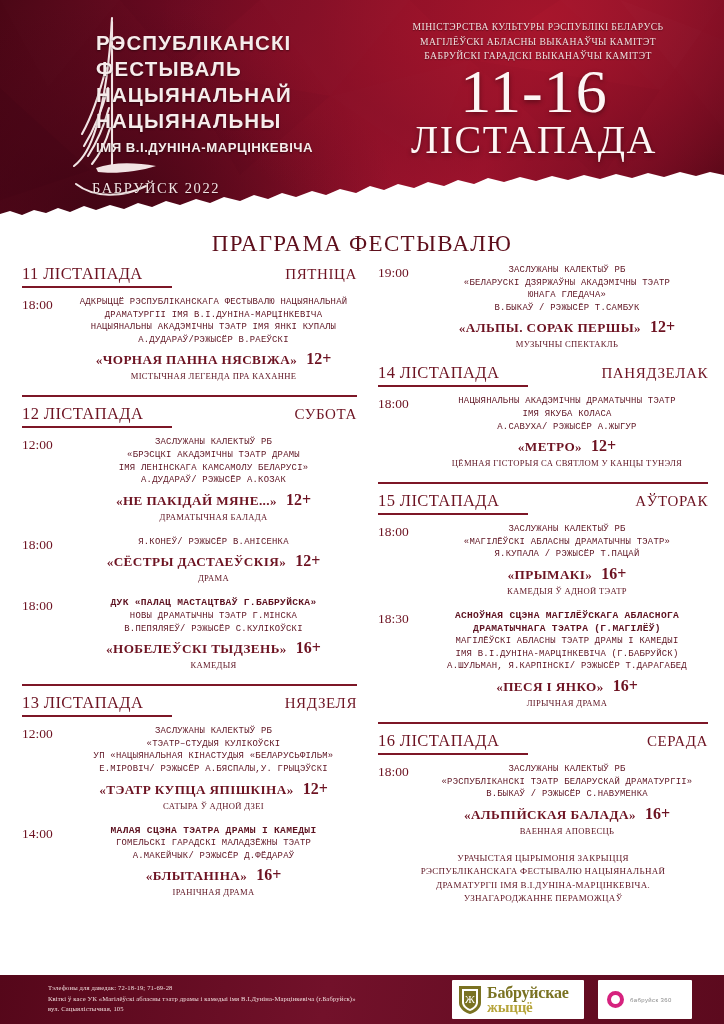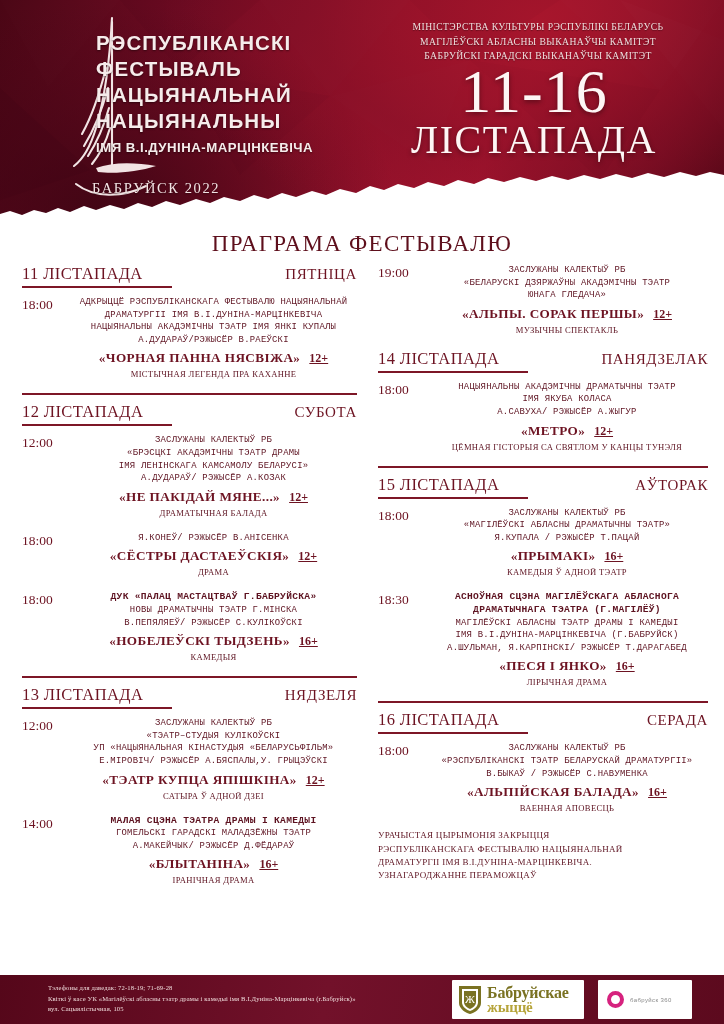--- a/index.html
+++ b/index.html
@@ -145,28 +145,28 @@
   }
   .event .line.bold {
     font-weight: 700; font-size: 9.6px; letter-spacing: .3px;
   }
   .event .play {
     font-family: "Liberation Serif", serif;
     font-weight: 700; font-size: 13.2px; letter-spacing: .4px;
     color: #6d1322; margin: 4px 0 3px 0;
   }
   .event .play .age {
-    font-size: 12px; margin-left: 9px; letter-spacing: 0; text-decoration: underline;
+    font-size: 16px; margin-left: 9px; letter-spacing: 0;
   }
   .event .genre {
     font-family: "Liberation Serif", serif;
     font-size: 8.6px; letter-spacing: .3px; color: #5d1220;
   }
   .closing {
-    text-align: left; margin-top: 16px;
+    text-align: center; margin-top: 16px;
   }
   .closing .line {
     font-family: "Liberation Serif", serif;
     font-size: 9px; letter-spacing: .3px; line-height: 13.4px;
     color: #5d1220;
   }
 
   
   #footer {
     position: absolute; left: 0; bottom: 0;
@@ -354,20 +354,21 @@
       </div>
     </div>
 
   <div id="col-right">
       <div class="event">
         <div class="time">19:00</div>
         <div class="body">
           <div class="line">ЗАСЛУЖАНЫ КАЛЕКТЫЎ РБ</div>
           <div class="line">«БЕЛАРУСКІ ДЗЯРЖАЎНЫ АКАДЭМІЧНЫ ТЭАТР</div>
           <div class="line">ЮНАГА ГЛЕДАЧА»</div>
+          <div class="line">В.БЫКАЎ / РЭЖЫСЁР Т.САМБУК</div>
           <div class="play"><span>«АЛЬПЫ. СОРАК ПЕРШЫ»</span><span class="age">12+</span></div>
           <div class="genre">МУЗЫЧНЫ СПЕКТАКЛЬ</div>
         </div>
       </div>
       <div class="day-head">
         <div class="date">14 ЛІСТАПАДА</div>
         <div class="dow">ПАНЯДЗЕЛАК</div>
         <div class="day-rule"></div>
       </div>
       <div class="event">

